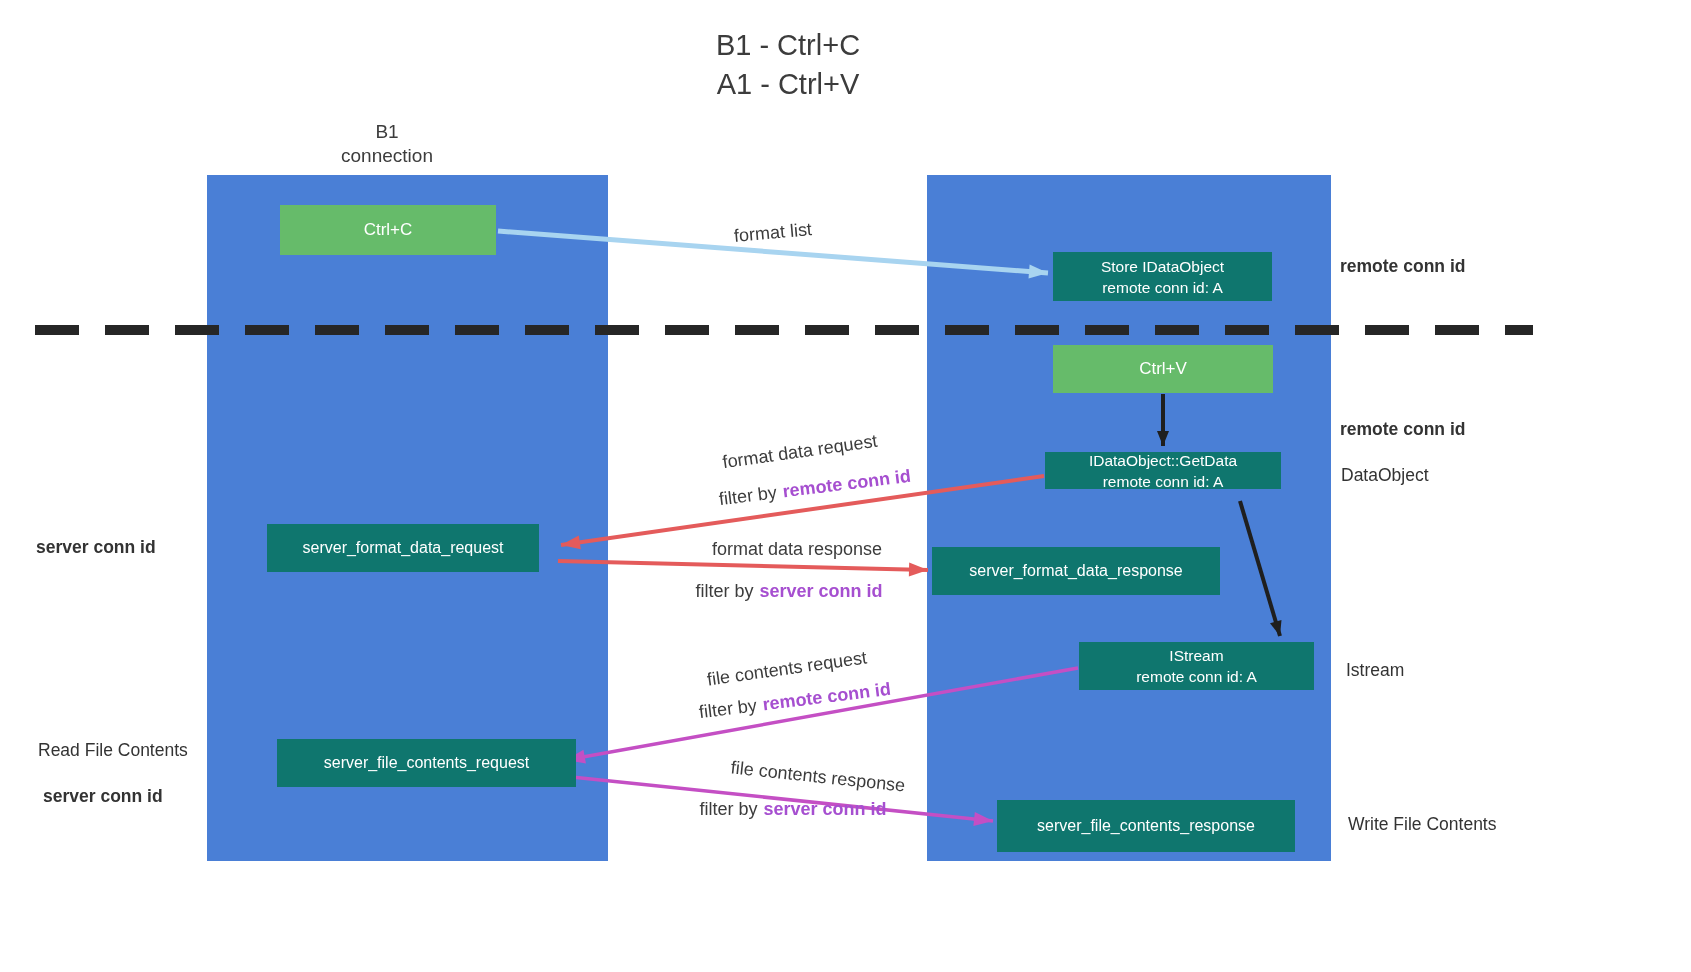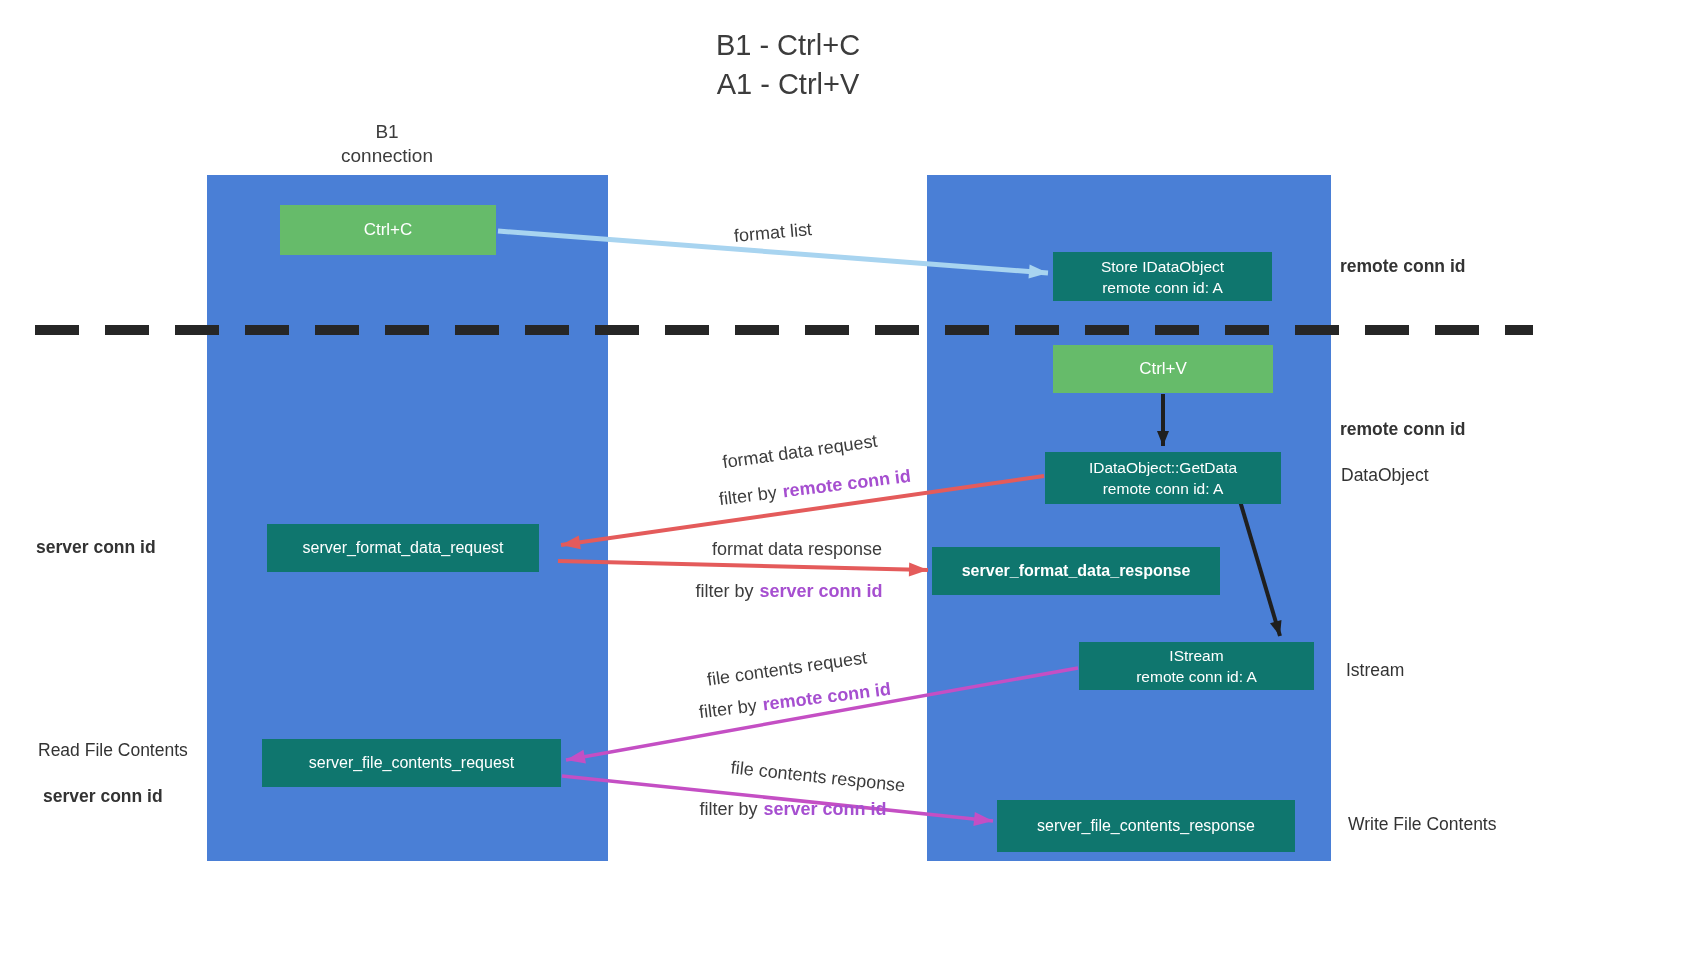--- a/index.html
+++ b/index.html
@@ -88,39 +88,39 @@
 
   <div class="box orange two" style="left:1053px;top:252px;width:219px;height:49px;">
     <span>Store IDataObject</span>
     <span>remote conn id: A</span>
   </div>
 
   <div class="box green" style="left:1053px;top:345px;width:220px;height:48px;">
     <span>Ctrl+V</span>
   </div>
 
-  <div class="box orange two" style="left:1045px;top:452px;width:236px;height:52px;">
+  <div class="box orange two" style="left:1045px;top:452px;width:236px;height:37px;">
     <span>IDataObject::GetData</span>
     <span>remote conn id: A</span>
   </div>
 
   <div class="box orange one" style="left:267px;top:524px;width:272px;height:48px;">
     <span>server_format_data_request</span>
   </div>
 
-  <div class="box orange one" style="left:932px;top:547px;width:288px;height:48px;font-weight:bold;">
+  <div class="box orange one" style="left:932px;top:547px;width:288px;height:48px;">
     <span>server_format_data_response</span>
   </div>
 
   <div class="box orange two" style="left:1079px;top:642px;width:235px;height:48px;">
     <span>IStream</span>
     <span>remote conn id: A</span>
   </div>
 
-  <div class="box orange one" style="left:262px;top:739px;width:299px;height:48px;">
+  <div class="box orange one" style="left:277px;top:739px;width:299px;height:48px;">
     <span>server_file_contents_request</span>
   </div>
 
   <div class="box orange one" style="left:997px;top:800px;width:298px;height:52px;">
     <span>server_file_contents_response</span>
   </div>
 
   <div class="edge-label" style="left:773px;top:233px;transform:translate(-50%,-50%) rotate(-5deg);">format list</div>
 
   <div class="edge-label" style="left:800px;top:452px;transform:translate(-50%,-50%) rotate(-8deg);">format data request</div>

